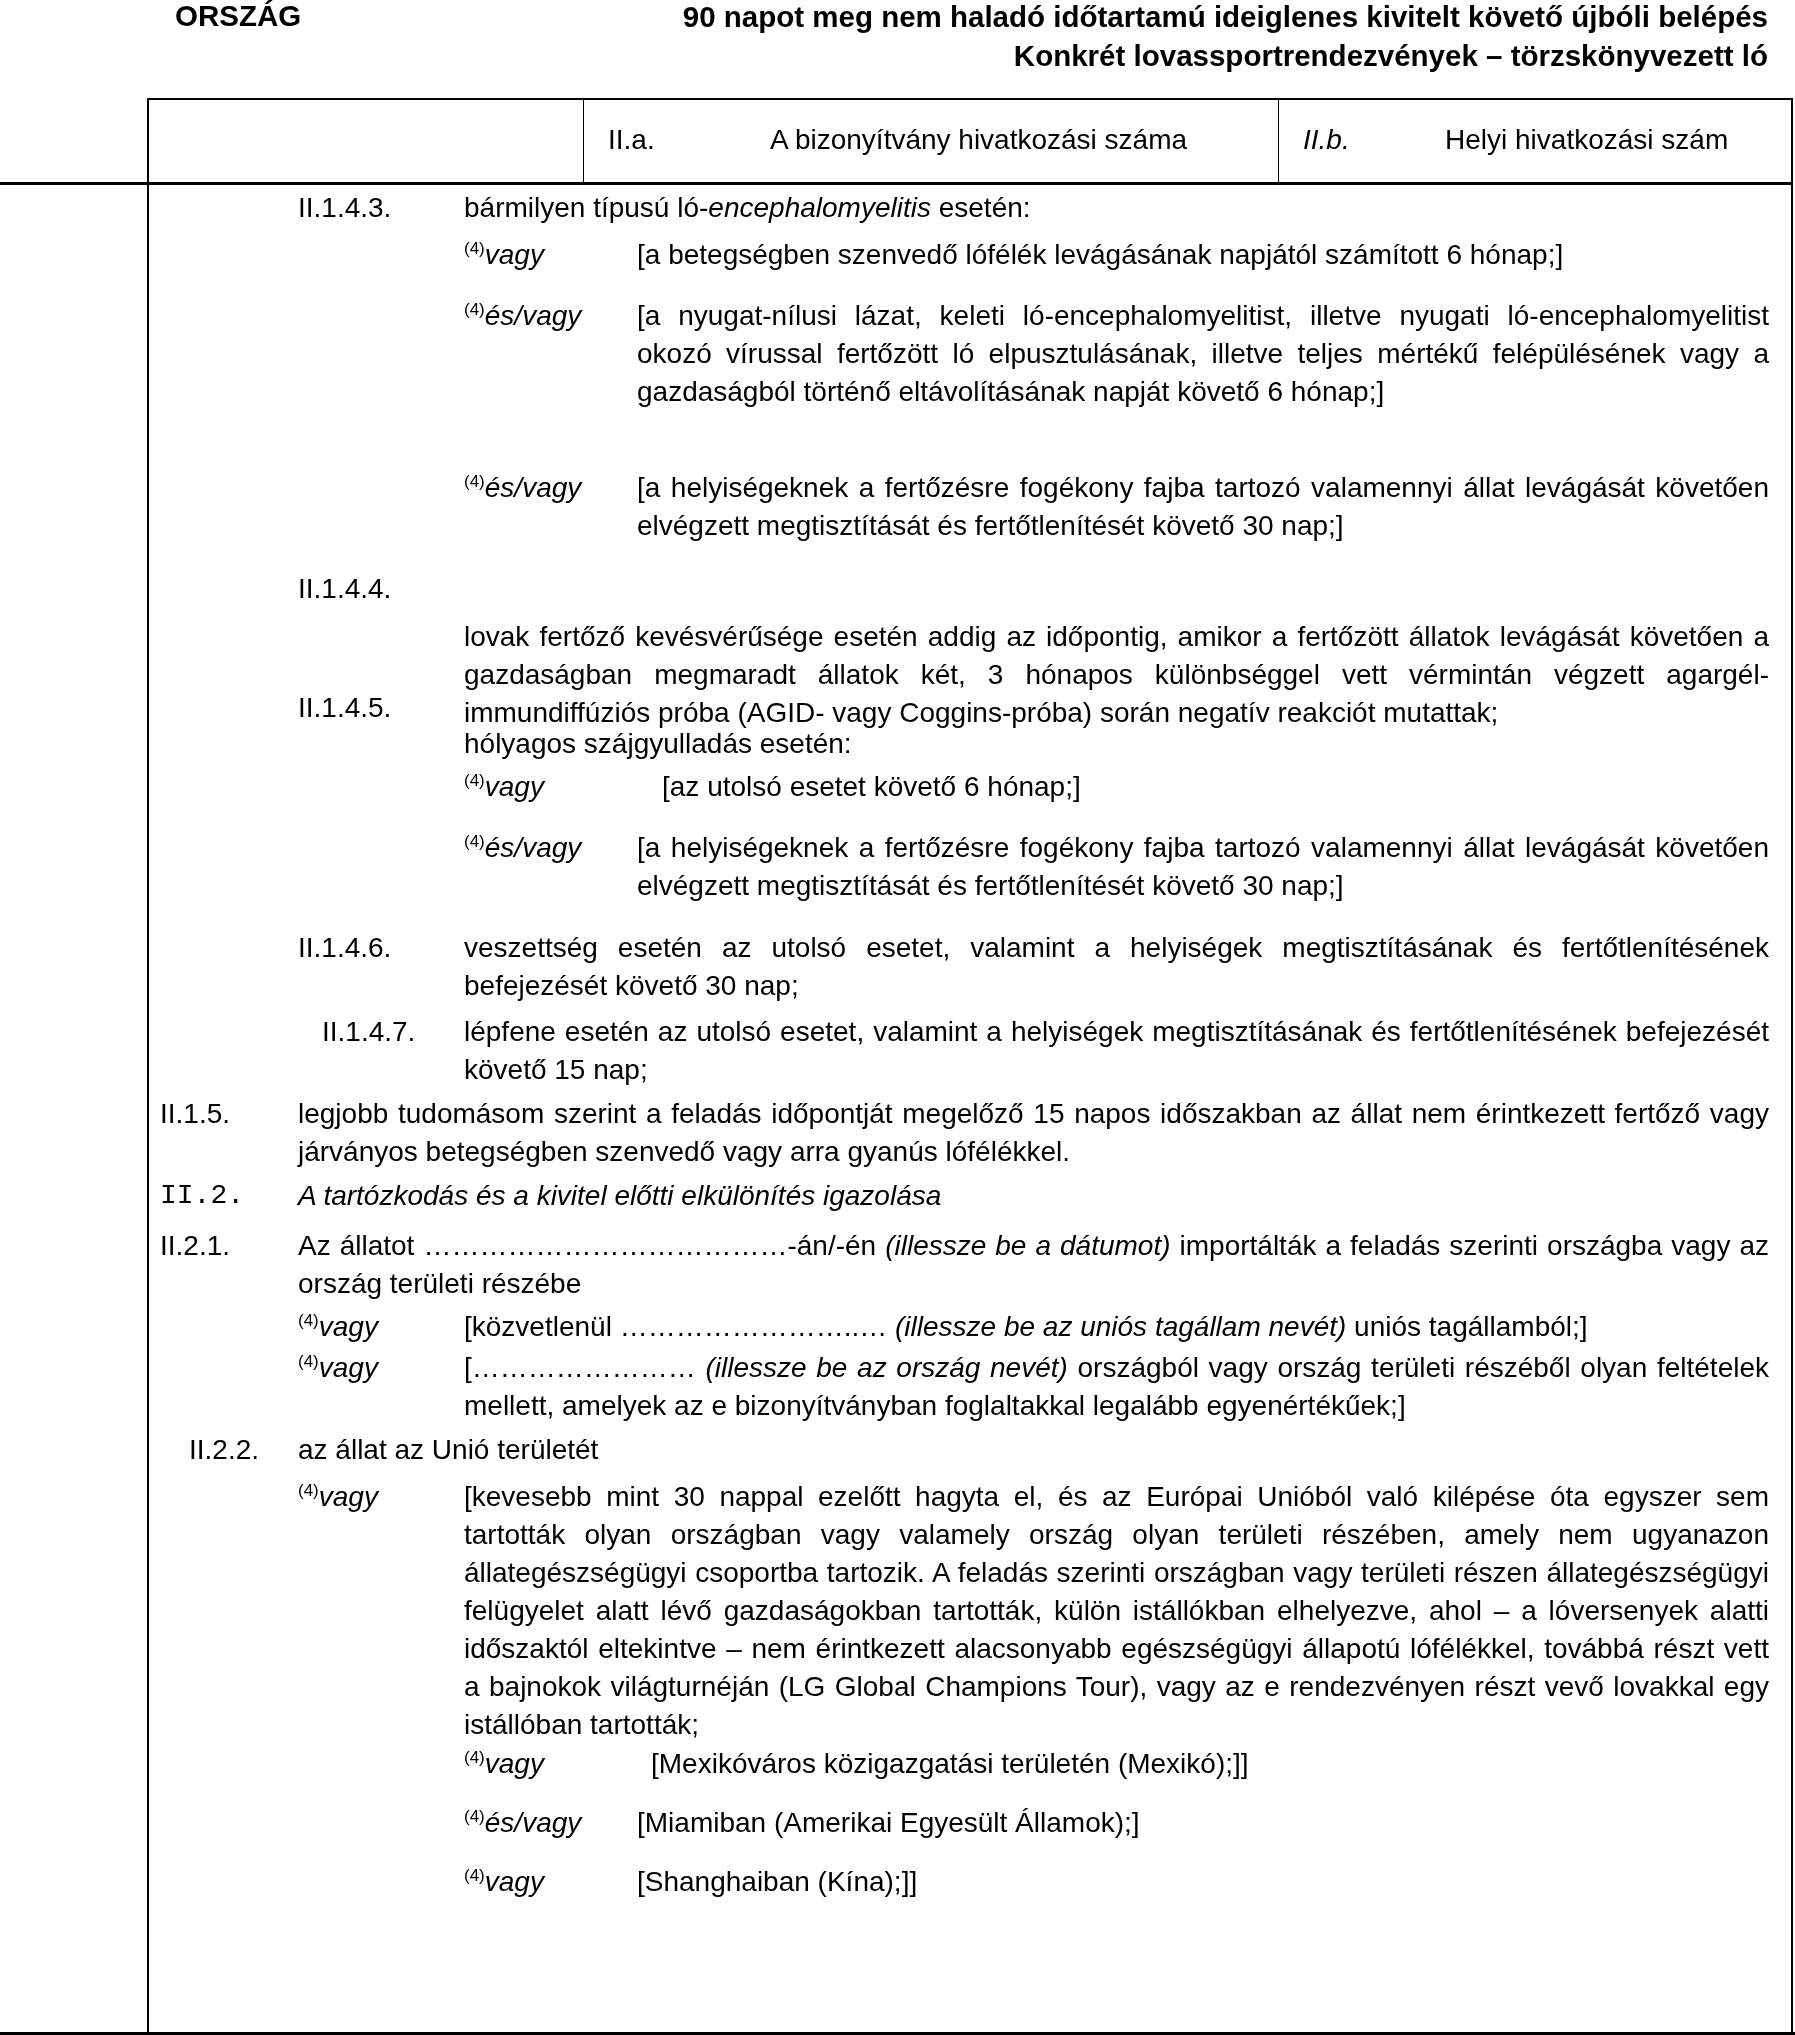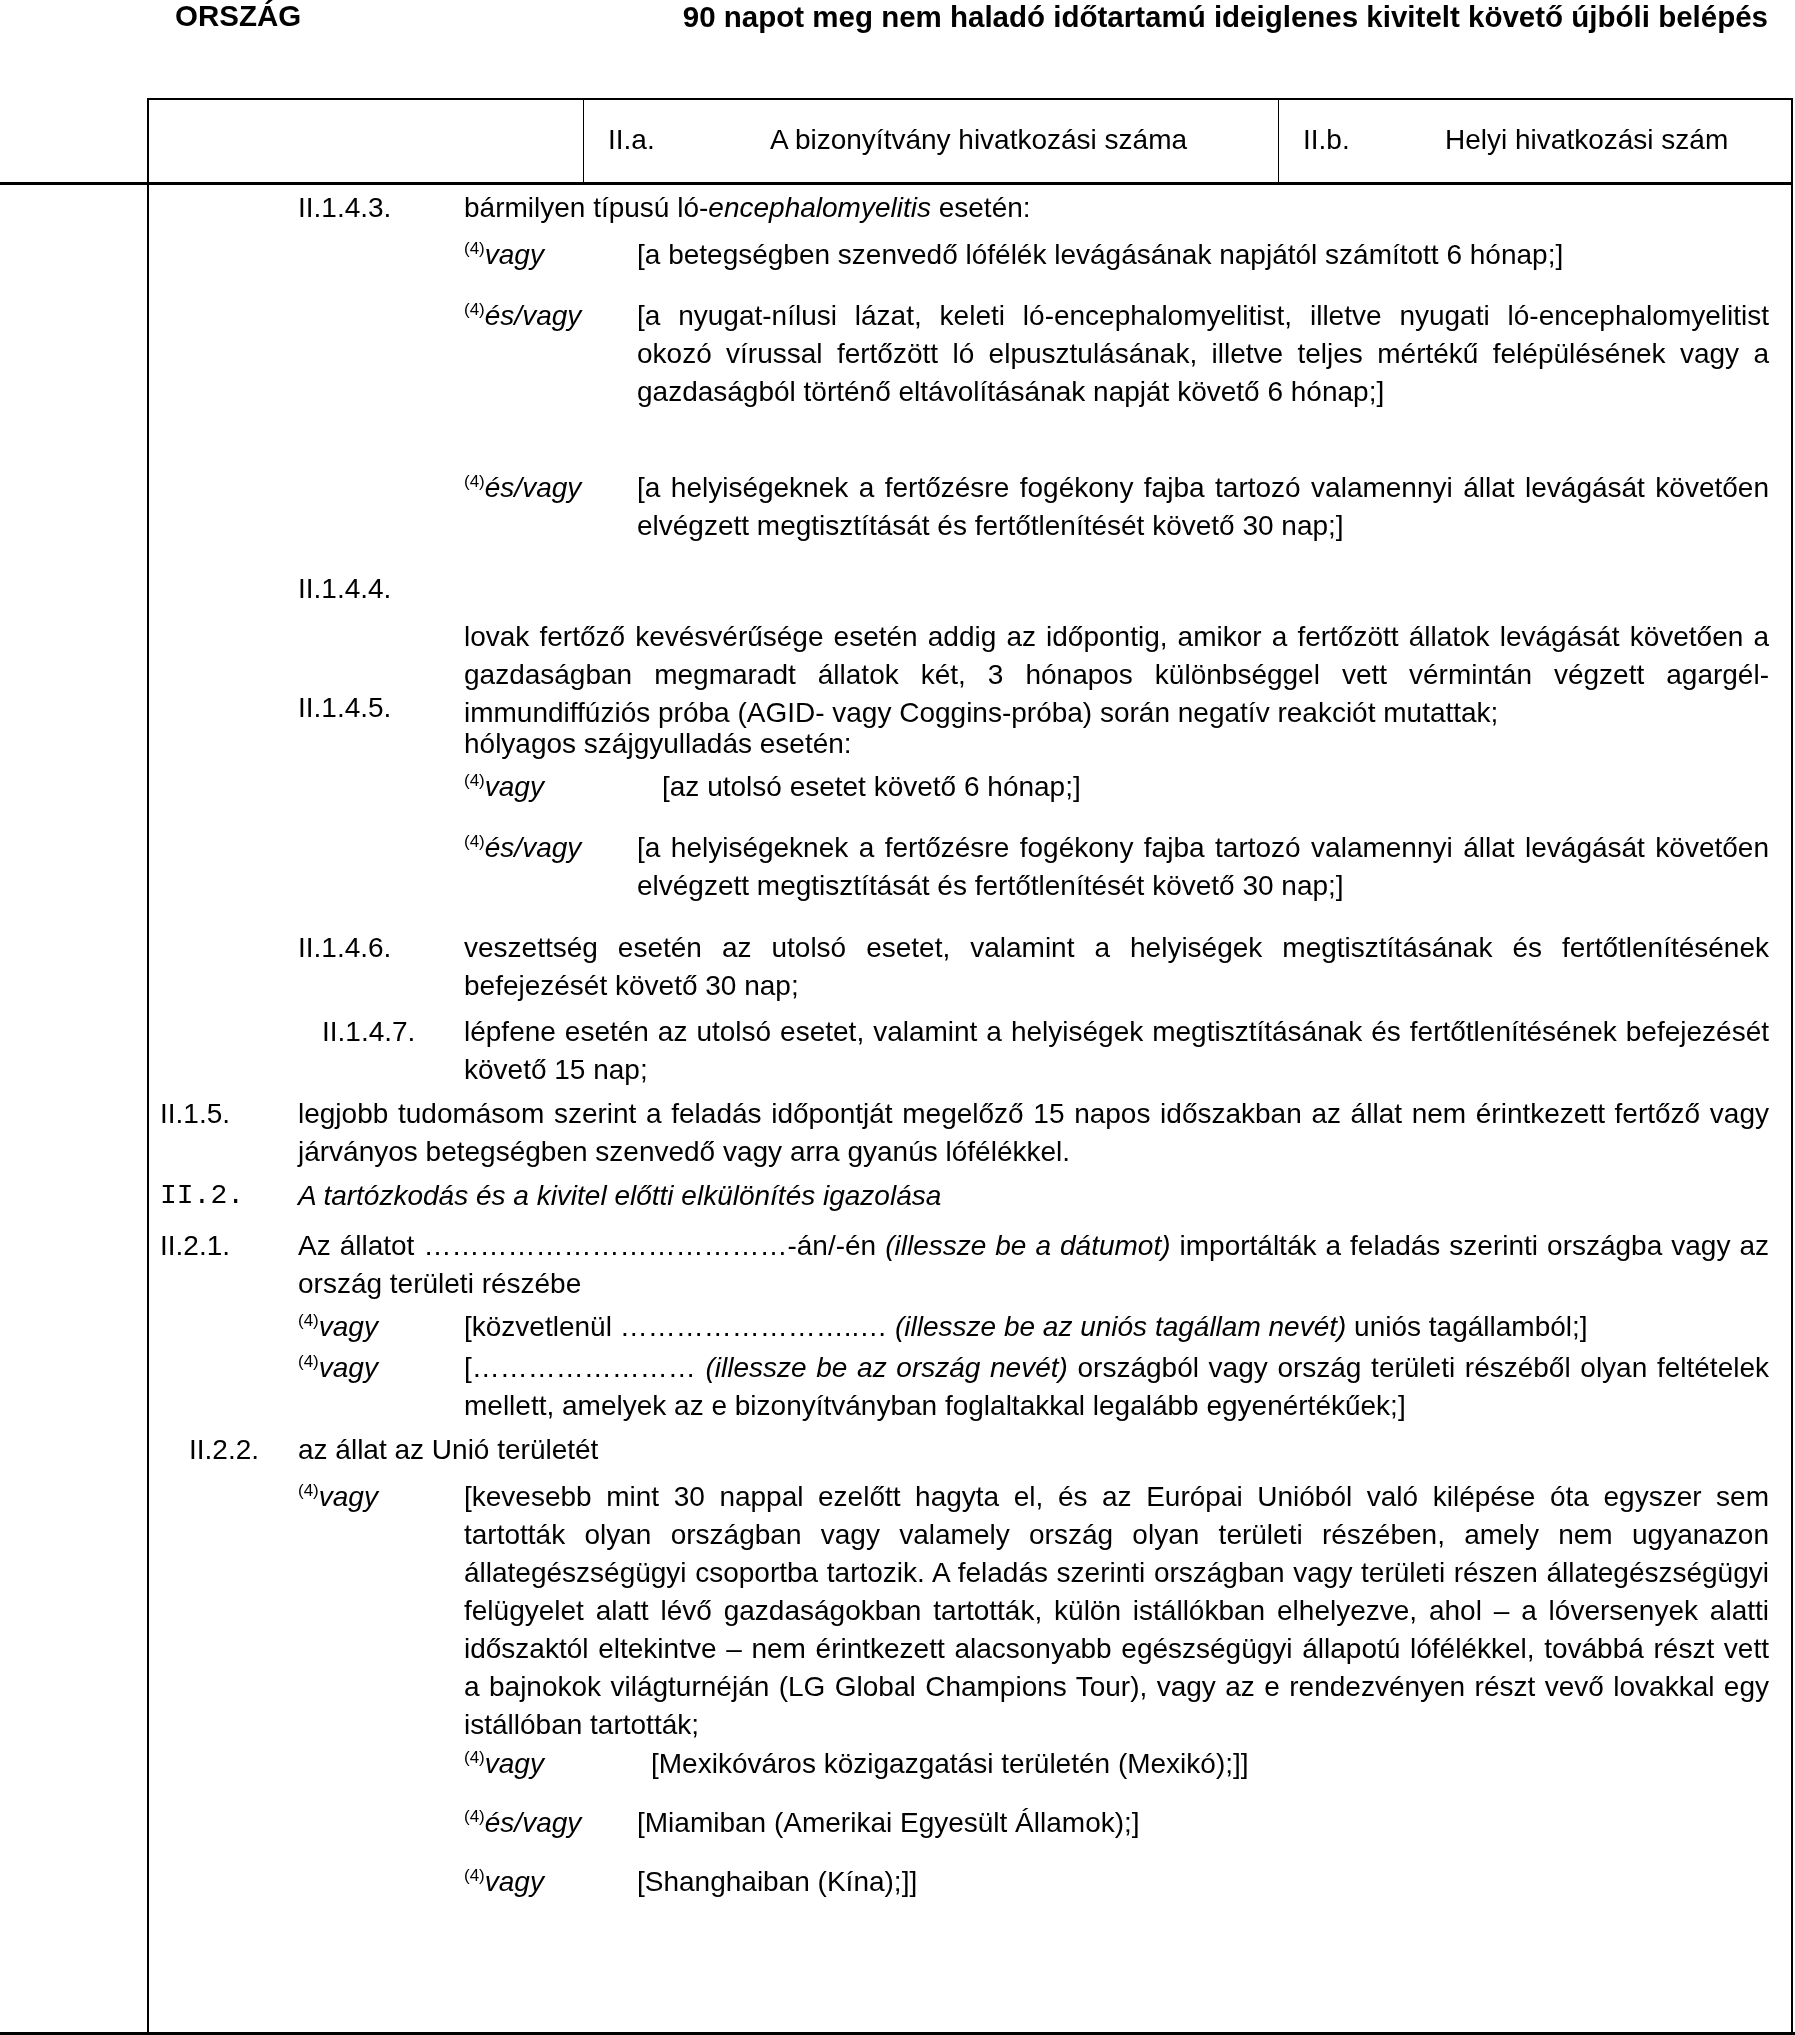--- a/index.html
+++ b/index.html
@@ -20,33 +20,34 @@
   .opt { position: absolute; white-space: nowrap; font-style: italic; }
   .opt sup { font-style: normal; font-size: 17px; vertical-align: 9.8px; line-height: 0; }
   .bracket { position: absolute; text-align: justify; text-align-last: left; }
 </style>
 </head>
 <body>
 
 <div class="abs title-country">ORSZÁG</div>
 <div class="abs title-main">
   <div>90 napot meg nem haladó időtartamú ideiglenes kivitelt követő újbóli belépés</div>
+  <div>Konkrét lovassportrendezvények – törzskönyvezett ló</div>
 </div>
 
 <div class="hline" style="left:147px; top:98px; width:1646px; height:2.1px;"></div>
 <div class="hline" style="left:0px; top:182px; width:1793px; height:2.8px;"></div>
 <div class="hline" style="left:0px; top:2032px; width:1795px; height:3.5px;"></div>
 <div class="vline" style="left:147px; top:98px; width:2.1px; height:1936px;"></div>
 <div class="vline" style="left:1791px; top:98px; width:2.1px; height:1936px;"></div>
 <div class="vline" style="left:583px; top:98px; width:1.4px; height:85px;"></div>
 <div class="vline" style="left:1278px; top:98px; width:1.4px; height:85px;"></div>
 
 <div class="abs hdr-text" style="left:608px;">II.a.</div>
 <div class="abs hdr-text" style="left:770px;">A bizonyítvány hivatkozási száma</div>
-<div class="abs hdr-text" style="left:1303px;">II.b.</div>
+<div class="abs hdr-text" style="left:1303px;font-style:italic;">II.b.</div>
 <div class="abs hdr-text" style="left:1445px;">Helyi hivatkozási szám</div>
 
 <div class="num" style="left:298px; top:189px;">II.1.4.3.</div>
 <div class="txt" style="left:464px; top:189px; width:1305px;"><span>bármilyen típusú ló-</span><span class="it">encephalomyelitis</span><span> esetén:</span></div>
 
 <div class="opt" style="left:464px; top:236px;"><sup>(4)</sup><span>vagy</span></div>
 <div class="bracket" style="left:637px; top:236px; width:1132px;">[a betegségben szenvedő lófélék levágásának napjától számított 6 hónap;]</div>
 
 <div class="opt" style="left:464px; top:297px;"><sup>(4)</sup><span>és/vagy</span></div>
 <div class="bracket" style="left:637px; top:297px; width:1132px;">[a nyugat-nílusi lázat, keleti ló-encephalomyelitist, illetve nyugati ló-encephalomyelitist okozó vírussal fertőzött ló elpusztulásának, illetve teljes mértékű felépülésének vagy a gazdaságból történő eltávolításának napját követő 6 hónap;]</div>

